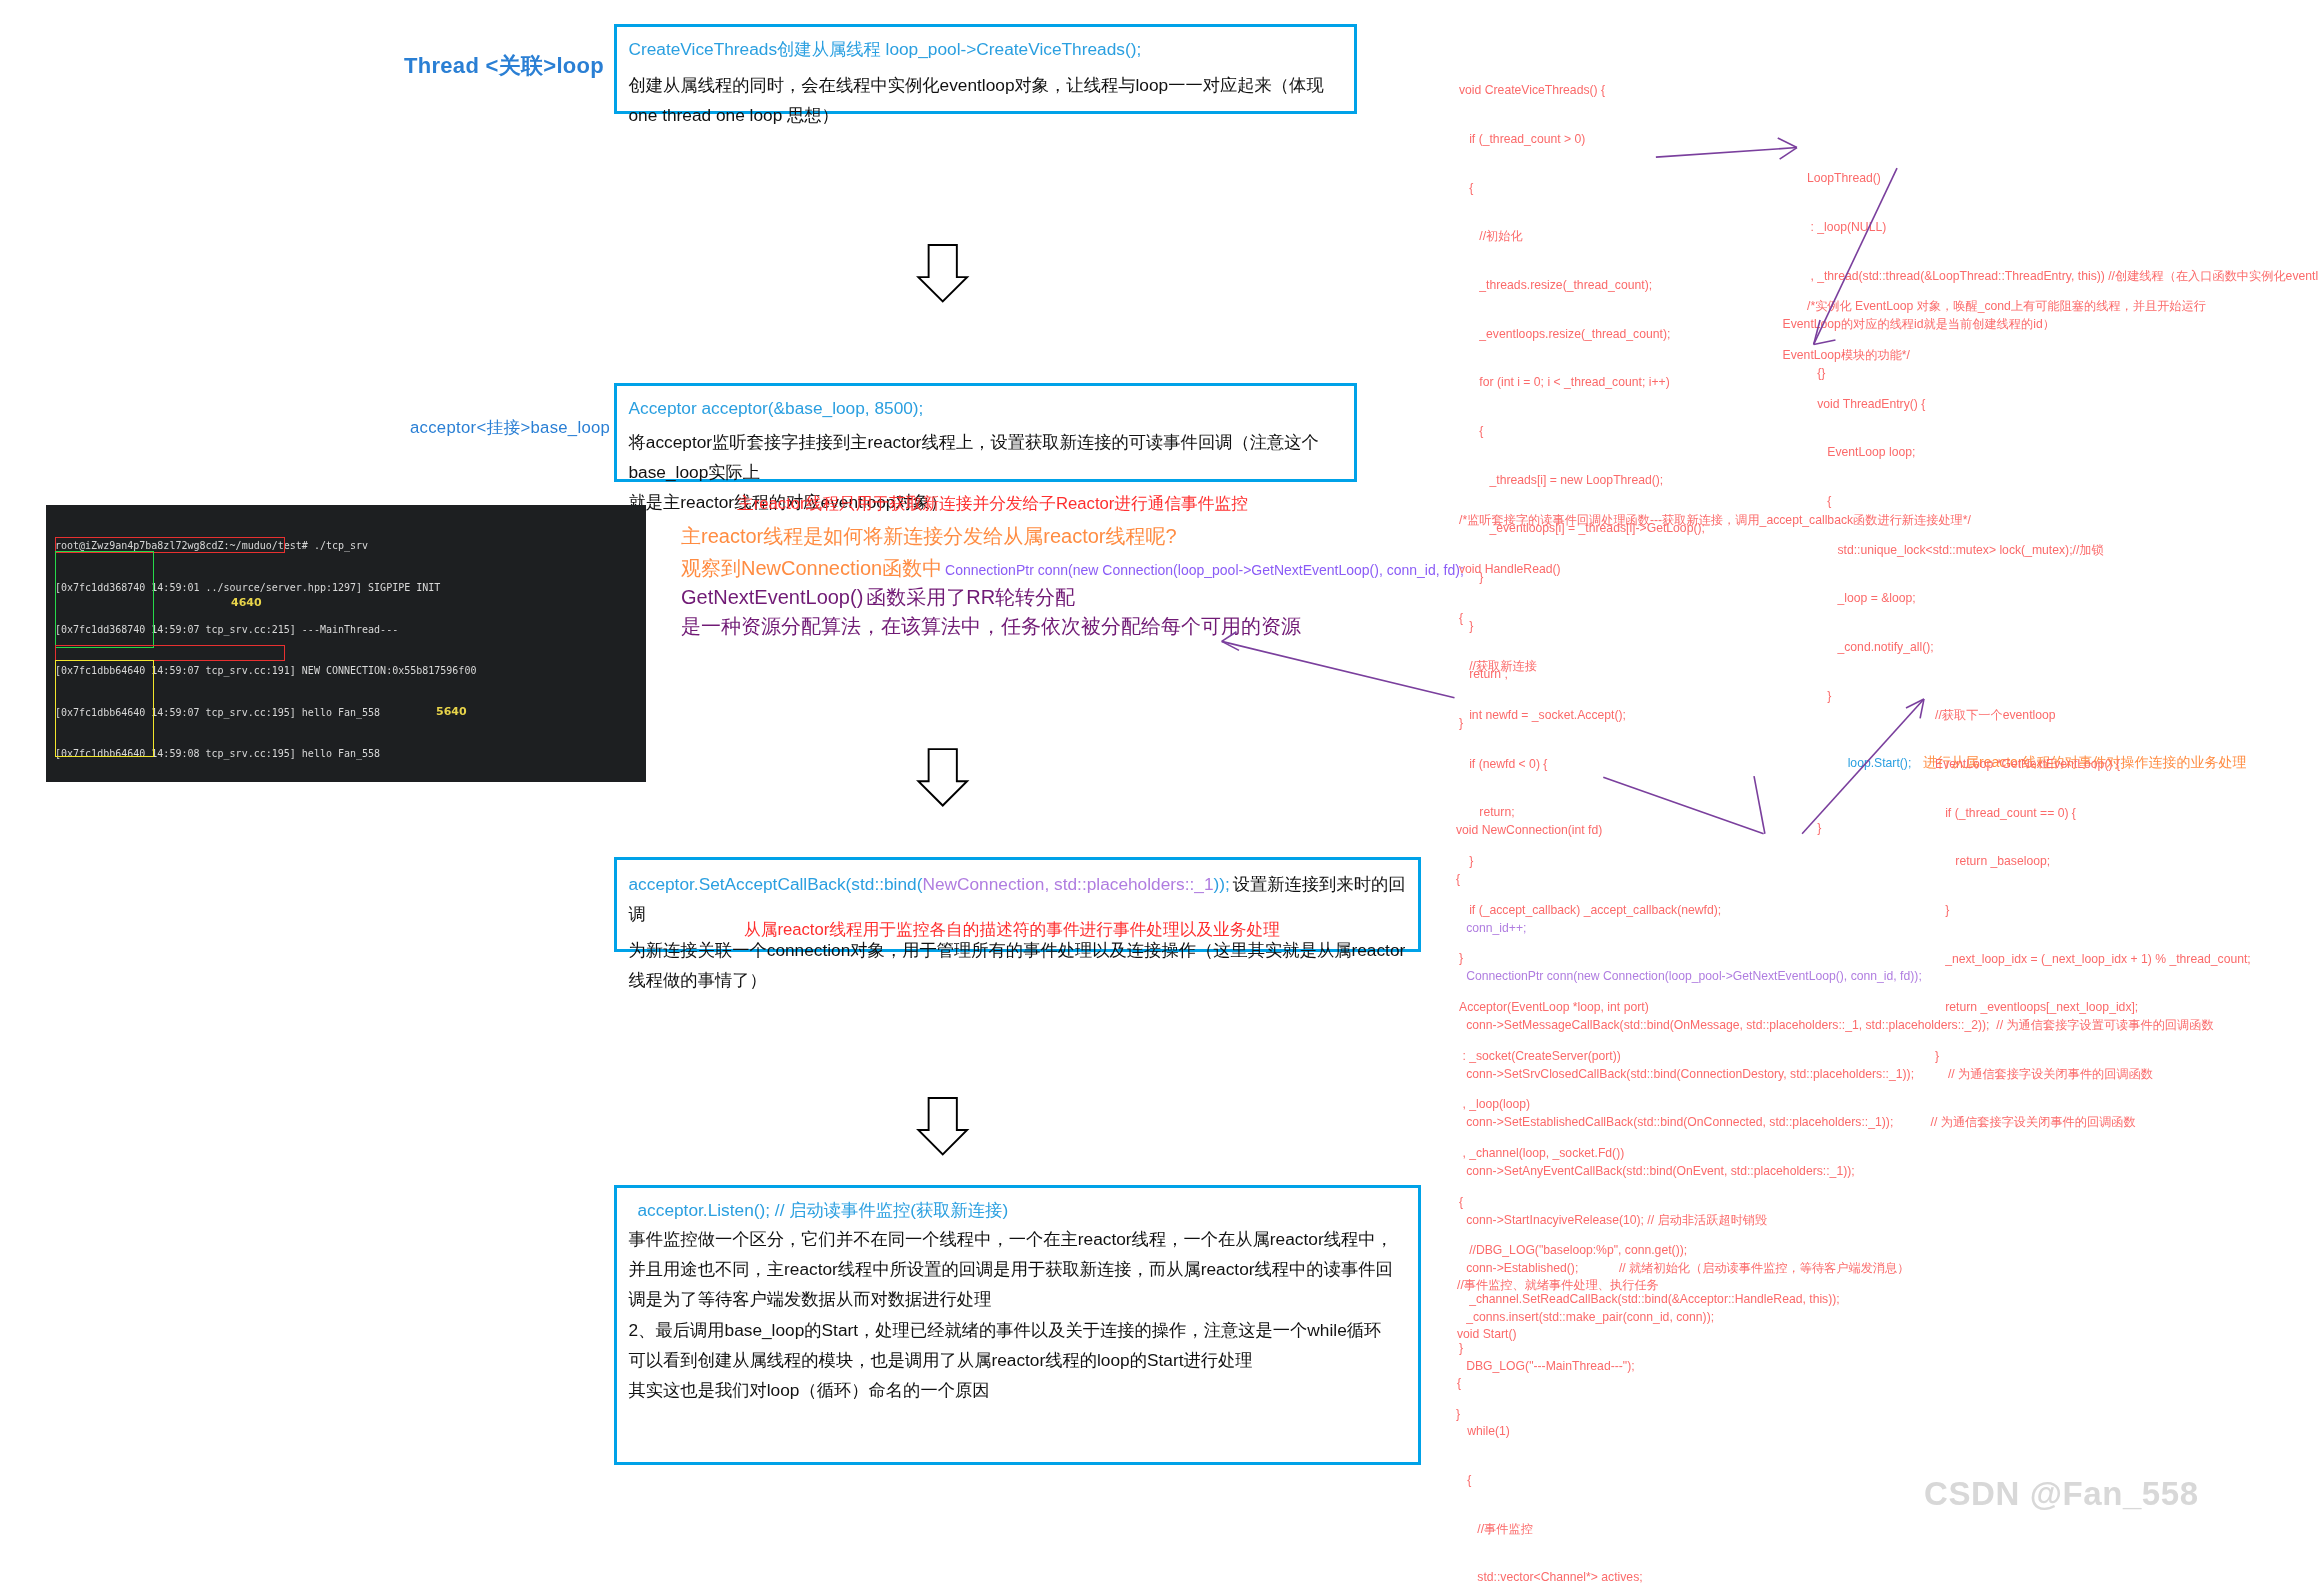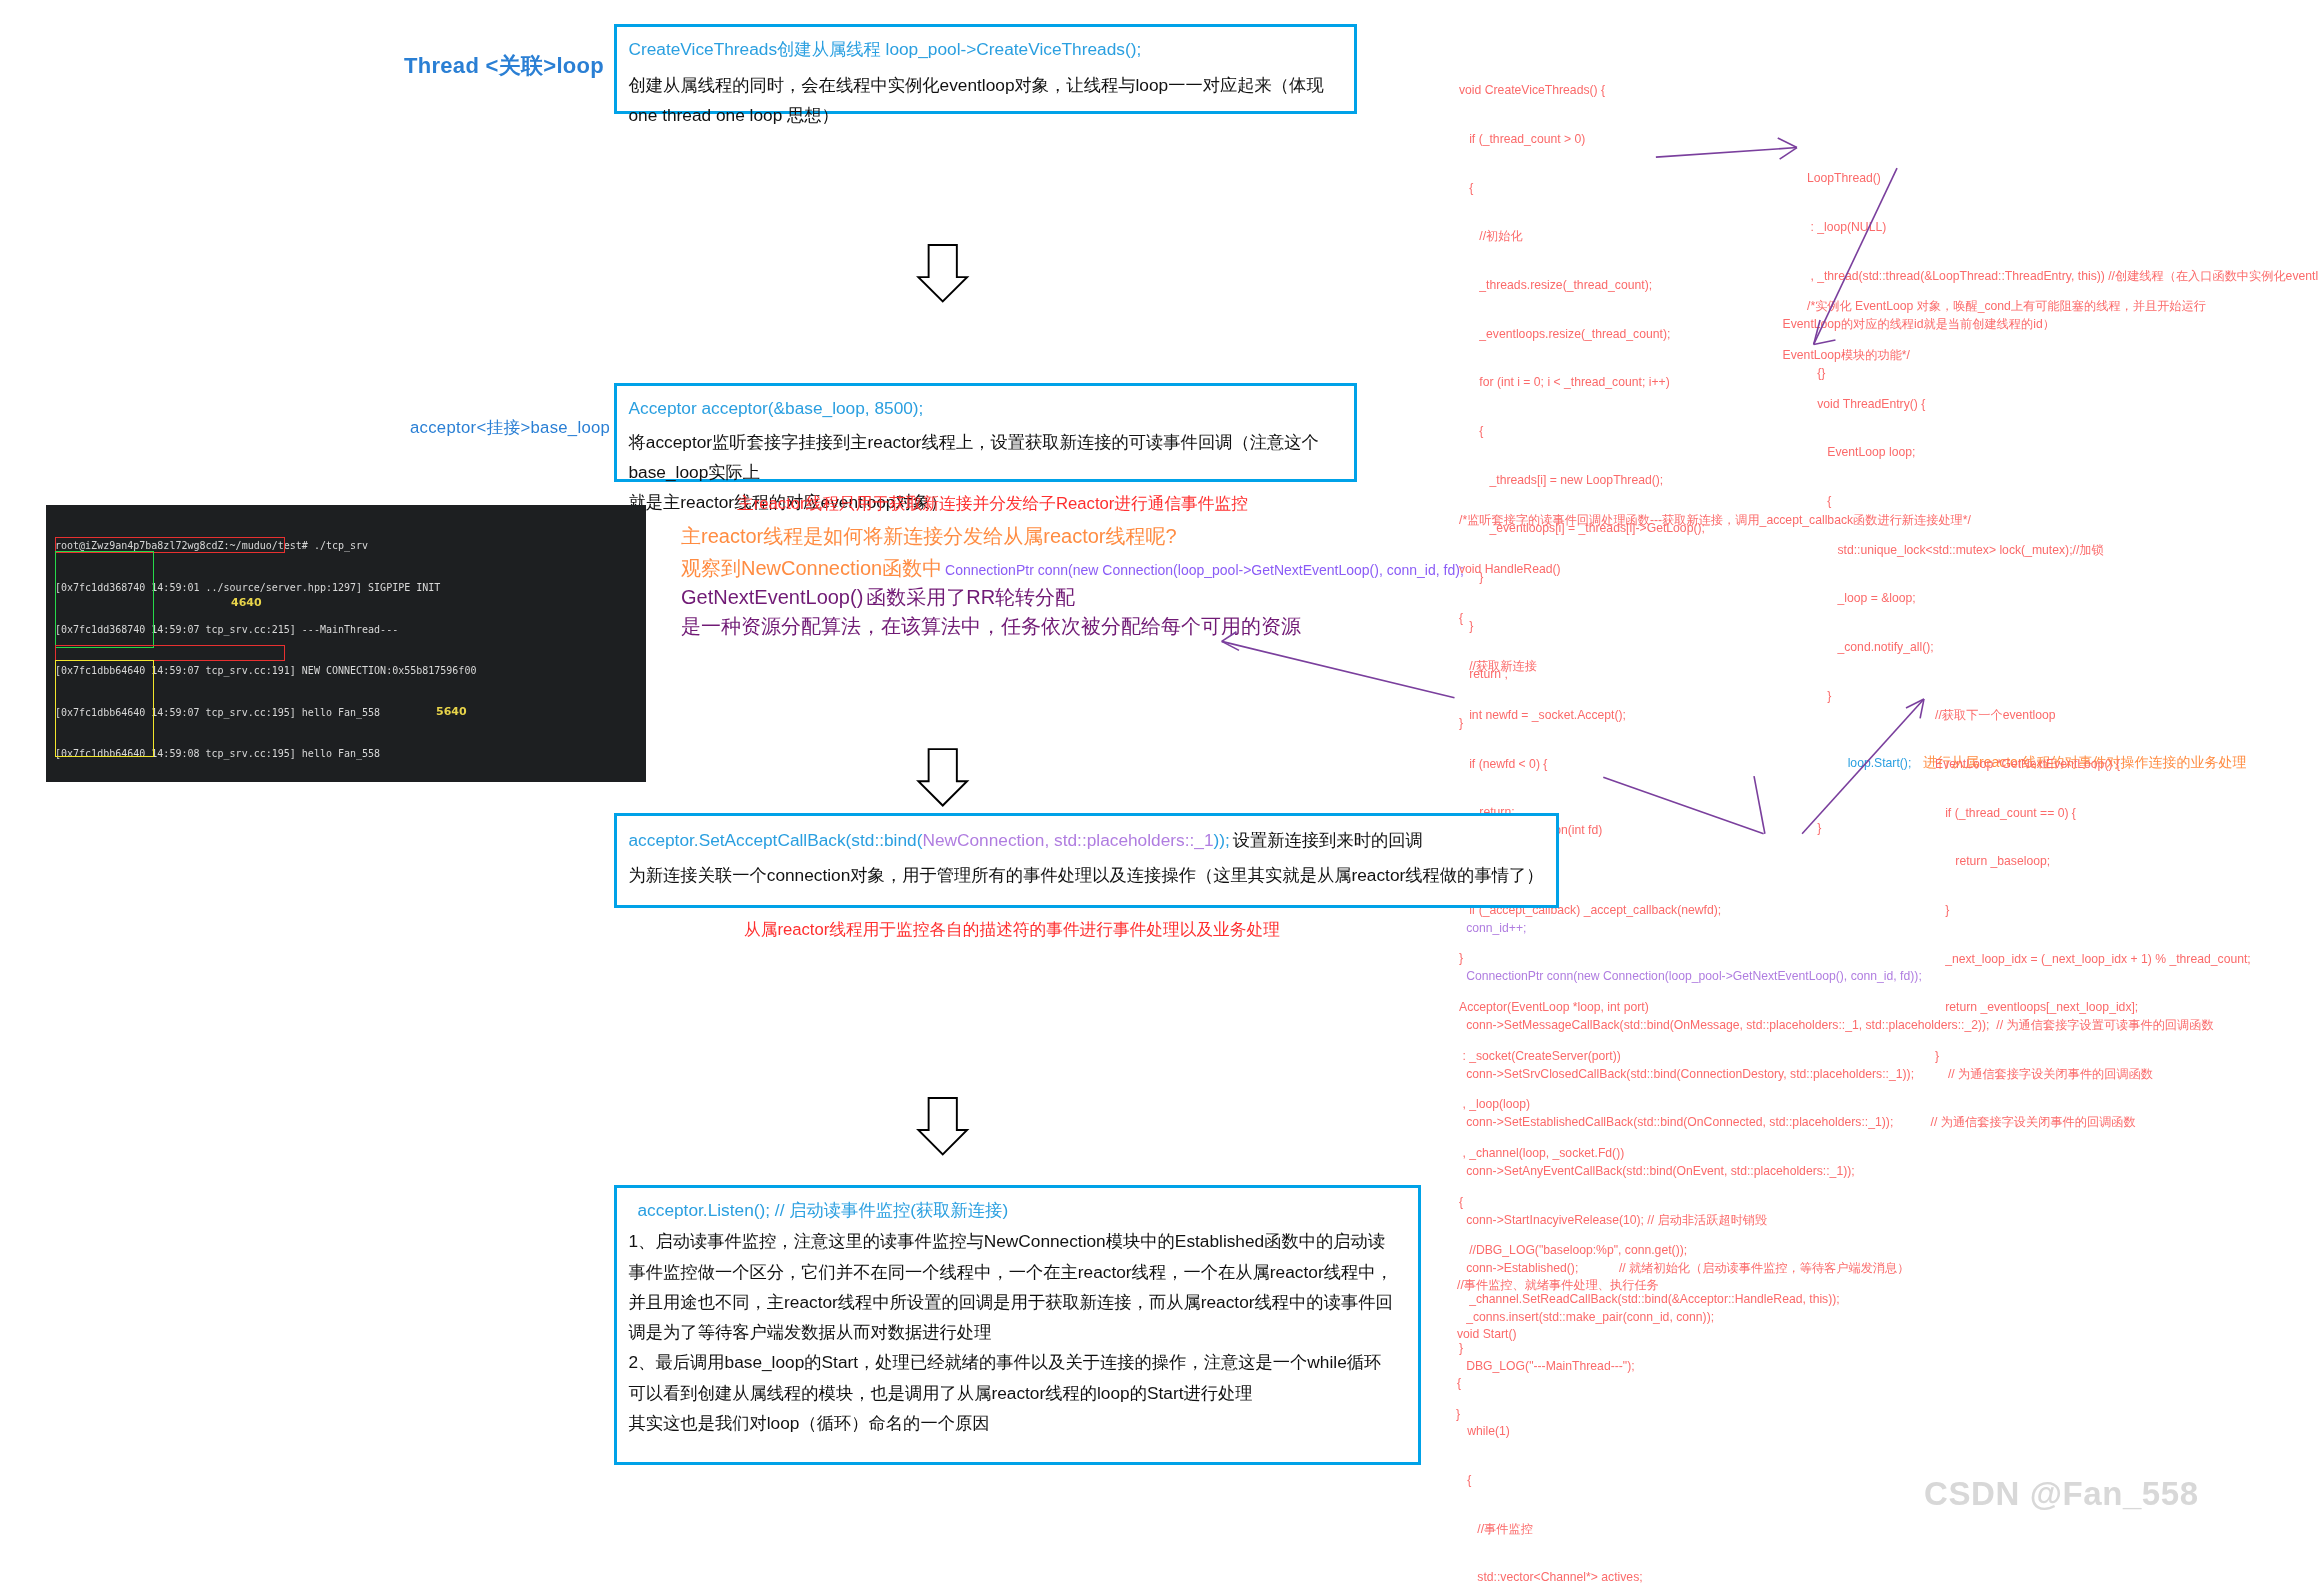--- a/index.html
+++ b/index.html
@@ -214,33 +214,32 @@
     <div>   conn-&gt;SetSrvClosedCallBack(std::bind(ConnectionDestory, std::placeholders::_1));          // 为通信套接字设关闭事件的回调函数</div>
     <div>   conn-&gt;SetEstablishedCallBack(std::bind(OnConnected, std::placeholders::_1));           // 为通信套接字设关闭事件的回调函数</div>
     <div>   conn-&gt;SetAnyEventCallBack(std::bind(OnEvent, std::placeholders::_1));</div>
     <div>   conn-&gt;StartInacyiveRelease(10); // 启动非活跃超时销毁</div>
     <div>   conn-&gt;Established();            // 就绪初始化（启动读事件监控，等待客户端发消息）</div>
     <div>   _conns.insert(std::make_pair(conn_id, conn));</div>
     <div>   DBG_LOG("---MainThread---");</div>
     <div>}</div>
   </div>
 
-  <div class="abs bluebox" style="left:614px;top:813px;width:945px;height:95px;">
+  <div class="abs bluebox" style="left:614px;top:857px;width:807px;height:95px;">
     <div>
       <span class="blue-code">acceptor.SetAcceptCallBack(std::bind(</span><span class="blue-code" style="color:#b07de0;">NewConnection, std::placeholders::_1</span><span class="blue-code">));</span>
       <span class="black-text">设置新连接到来时的回调</span>
     </div>
     <div class="black-text" style="margin-top:5.1px;">为新连接关联一个connection对象，用于管理所有的事件处理以及连接操作（这里其实就是从属reactor线程做的事情了）</div>
   </div>
 
   <div class="abs red-note" style="left:744px;top:917px;">从属reactor线程用于监控各自的描述符的事件进行事件处理以及业务处理</div>
 
   <div class="abs bluebox" style="left:614px;top:1185px;width:807px;height:280px;">
     <div class="blue-code" style="padding-left:9px;">acceptor.Listen(); // 启动读事件监控(获取新连接)</div>
-    <div class="black-text" style="margin-top:2.6px;">1、启动读事件监控，注意这里的读事件监控与NewConnection模块中的Established函数中的启动读</div>
     <div class="black-text">事件监控做一个区分，它们并不在同一个线程中，一个在主reactor线程，一个在从属reactor线程中，</div>
     <div class="black-text">并且用途也不同，主reactor线程中所设置的回调是用于获取新连接，而从属reactor线程中的读事件回</div>
     <div class="black-text">调是为了等待客户端发数据从而对数据进行处理</div>
     <div class="black-text">2、最后调用base_loop的Start，处理已经就绪的事件以及关于连接的操作，注意这是一个while循环</div>
     <div class="black-text">可以看到创建从属线程的模块，也是调用了从属reactor线程的loop的Start进行处理</div>
     <div class="black-text">其实这也是我们对loop（循环）命名的一个原因</div>
   </div>
 
   <div class="abs code" style="left:1457px;top:1245px;">
     <div>//事件监控、就绪事件处理、执行任务</div>

